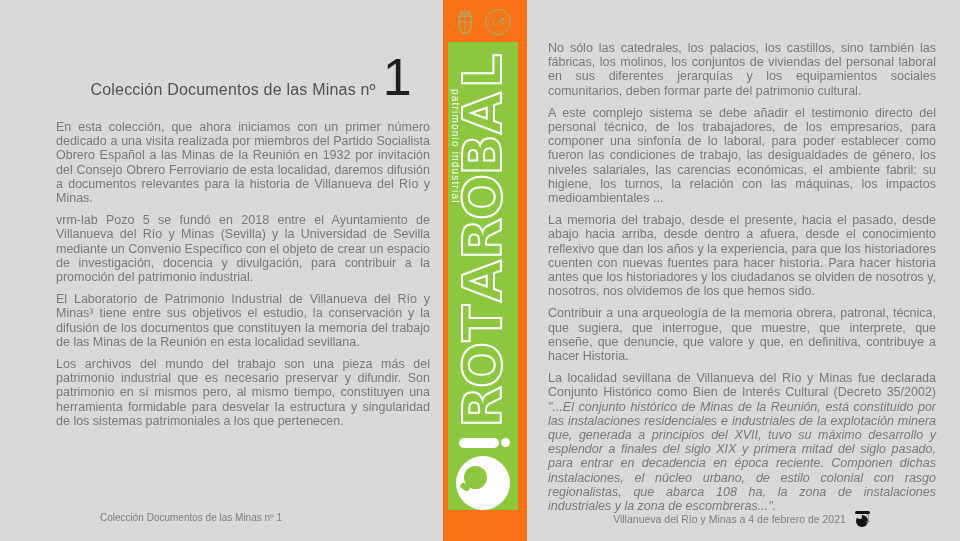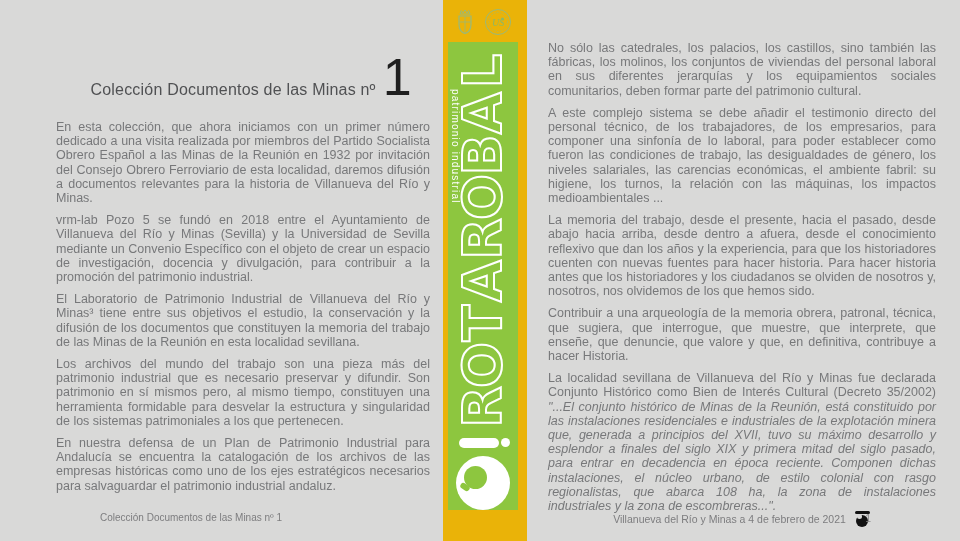--- a/index.html
+++ b/index.html
@@ -60,21 +60,21 @@
     border-radius:50%; background:#121212;
   }
   .footer-logo .hole {
     position:absolute; left:2px; top:3px; width:5px; height:5px;
     border-radius:50%; background:#d9d9d8;
   }
 
   
   .spine-column {
     position:absolute; left:443px; top:0; width:84px; height:541px;
-    background:#eab308;
+    background:#f97316;
   }
   .spine-logos {
     position:absolute; left:0; top:6px; width:80px; height:32px;
     display:flex; align-items:center; justify-content:center; gap:9px;
   }
   .green-strip {
     position:absolute; left:5px; top:42px; width:70px; height:468px;
     background:var(--green);
   }
   .spine-vertical-label {
@@ -123,21 +123,20 @@
 <div class="page page-left">
   <div class="doc-title">
     <span class="title-prefix">Colección Documentos de las Minas nº</span>
     <span class="title-number">1</span>
   </div>
   <div class="body-text body-left">
     <p>En esta colección, que ahora iniciamos con un primer número dedicado a una visita realizada por miembros del Partido Socialista Obrero Español a las Minas de la Reunión en 1932 por invitación del Consejo Obrero Ferroviario de esta localidad, daremos difusión a documentos relevantes para la historia de Villanueva del Río y Minas.</p>
     <p>vrm-lab Pozo 5 se fundó en 2018 entre el Ayuntamiento de Villanueva del Río y Minas (Sevilla) y la Universidad de Sevilla mediante un Convenio Específico con el objeto de crear un espacio de investigación, docencia y divulgación, para contribuir a la promoción del patrimonio industrial.</p>
     <p>El Laboratorio de Patrimonio Industrial de Villanueva del Río y Minas³ tiene entre sus objetivos el estudio, la conservación y la difusión de los documentos que constituyen la memoria del trabajo de las Minas de la Reunión en esta localidad sevillana.</p>
     <p>Los archivos del mundo del trabajo son una pieza más del patrimonio industrial que es necesario preservar y difundir. Son patrimonio en sí mismos pero, al mismo tiempo, constituyen una herramienta formidable para desvelar la estructura y singularidad de los sistemas patrimoniales a los que pertenecen.</p>
-    <p>En nuestra defensa de un Plan de Patrimonio Industrial para Andalucía se encuentra la catalogación de los archivos de las empresas históricas como uno de los ejes estratégicos necesarios para salvaguardar el patrimonio industrial andaluz.</p>
   </div>
   <div class="footer-left">Colección Documentos de las Minas nº 1</div>
 </div>
 
 <div class="spine-column">
   <div class="spine-logos">
 
     <svg width="20" height="28" viewBox="0 0 20 28">
       <path d="M5 6 L6.2 2.5 L8 5 L10 2 L12 5 L13.8 2.5 L15 6 Z" fill="none" stroke="#97b97c" stroke-width="1"></path>
       <path d="M4 8 H16 V16 C16 21 13.5 24.5 10 25.5 C6.5 24.5 4 21 4 16 Z" fill="none" stroke="#97b97c" stroke-width="1.2"></path>

